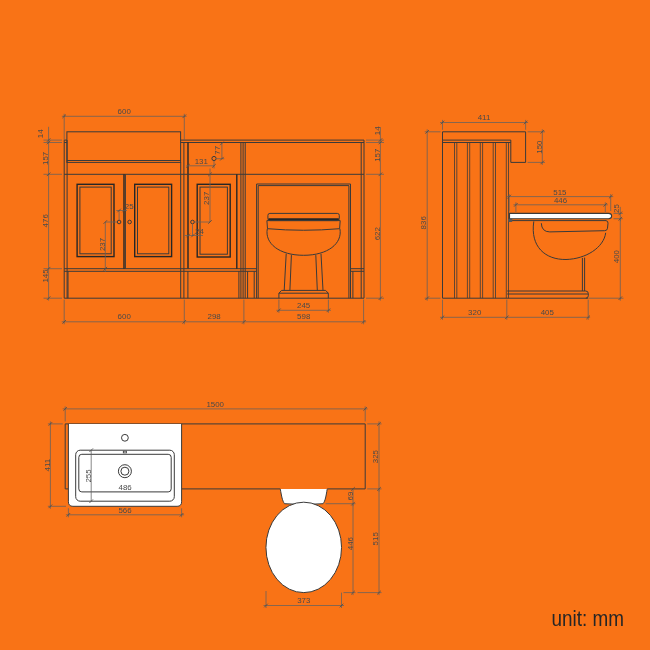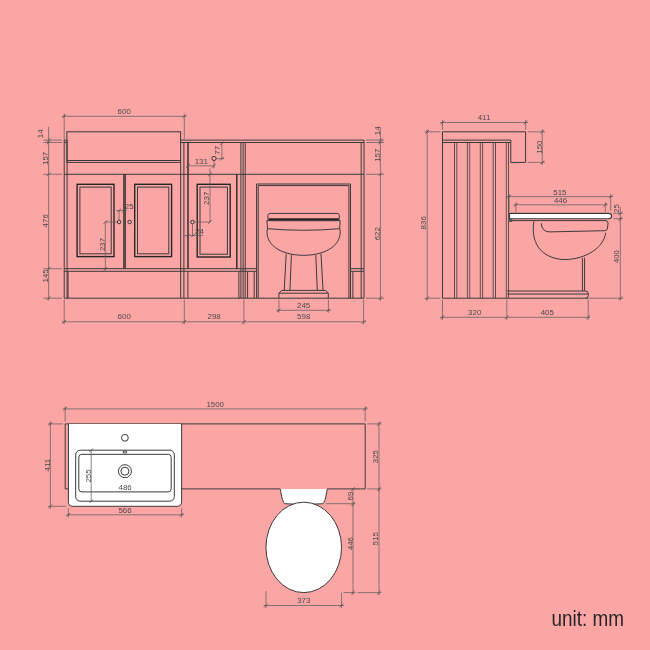--- a/index.html
+++ b/index.html
@@ -1,16 +1,16 @@
 <!DOCTYPE html>
 <html><head>
 <meta charset="utf-8">
 <style>
   html,body{margin:0;padding:0;background:#ffffff;}
-  .wrap{width:650px;height:650px;position:relative;background:#fca5a5;}
+  .wrap{width:650px;height:650px;position:relative;background:#f97316;}
   svg{display:block;}
   text{font-family:"Liberation Sans", sans-serif;}
 </style>
 </head>
 <body>
 <div class="wrap">
 <svg width="650" height="650" viewBox="0 0 650 650">
 <defs></defs>
 <style>
   .ln{fill:none;stroke:#3a3a3a;stroke-width:1.0;}

